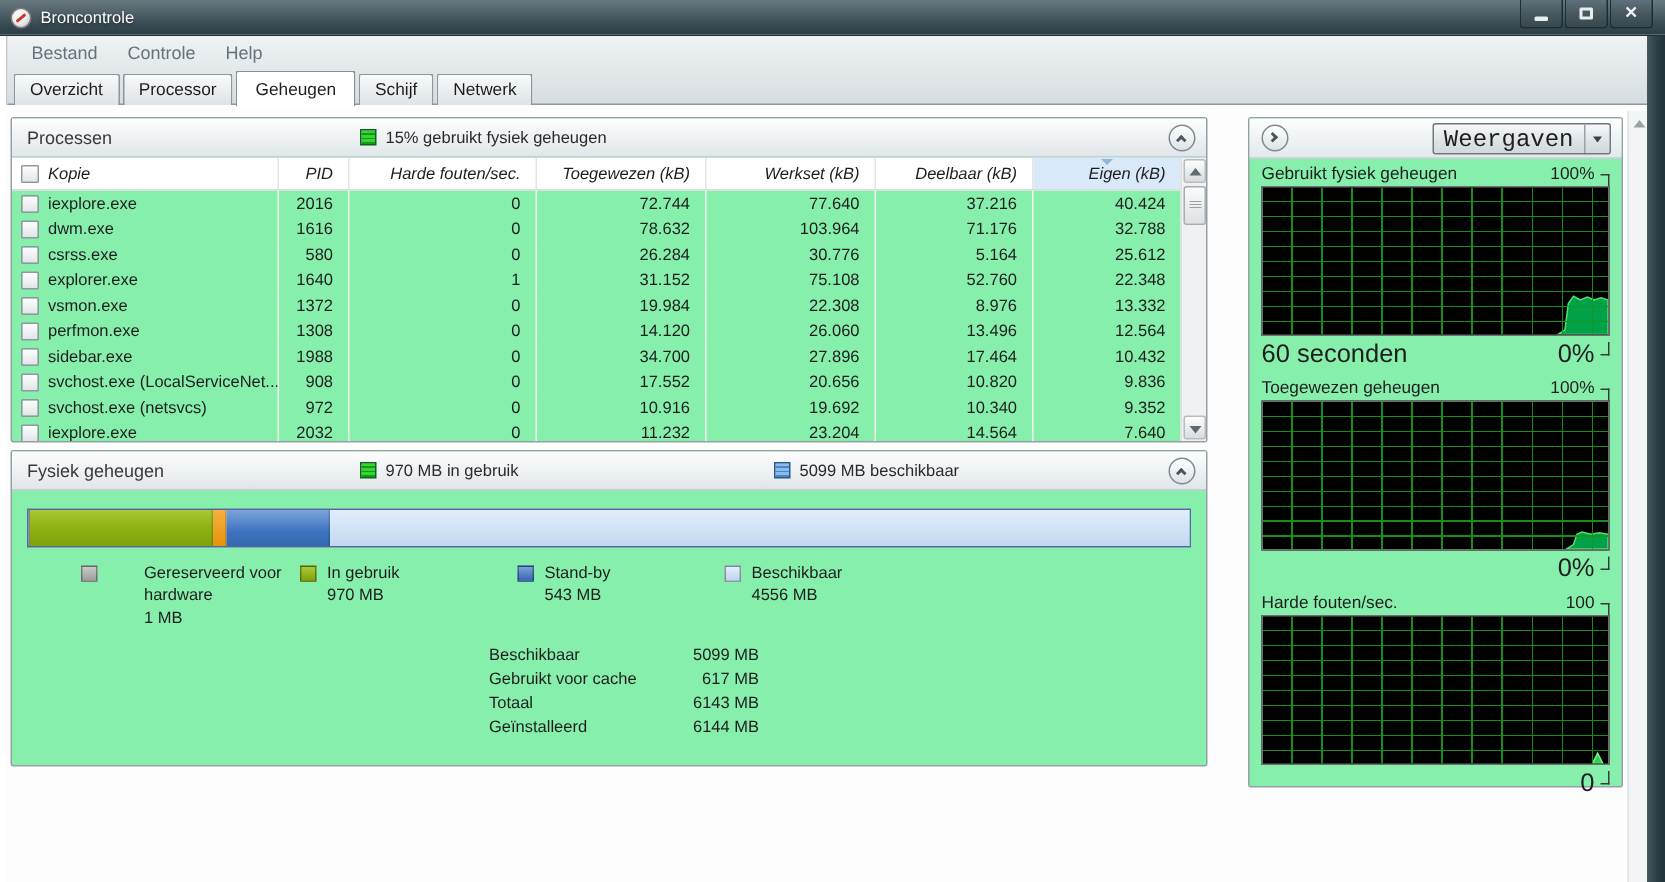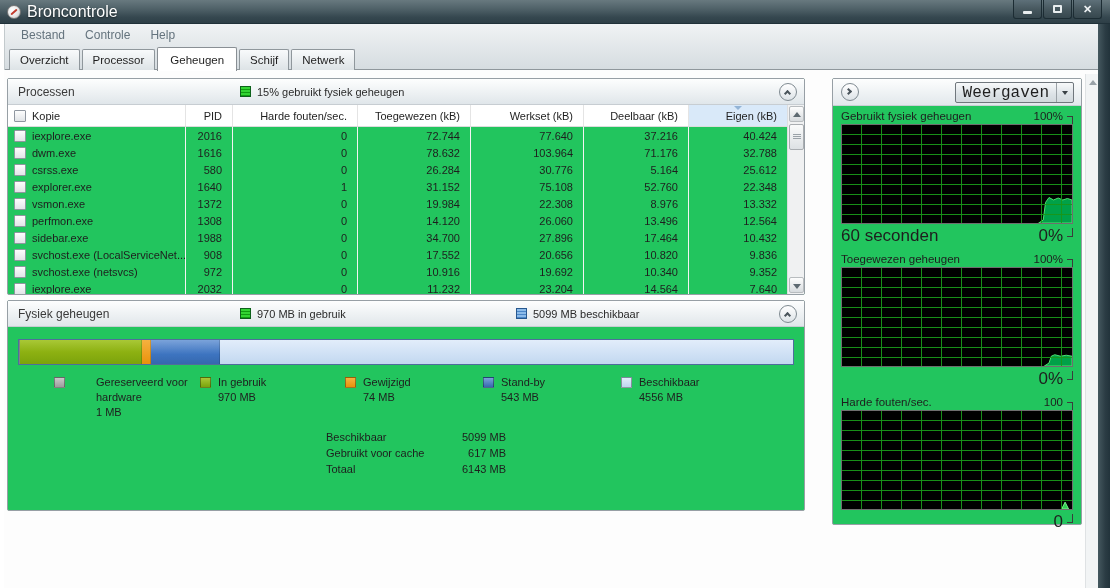--- a/index.html
+++ b/index.html
@@ -10,21 +10,21 @@
 
   
   .titlebar { position:absolute; left:0; top:0; width:1110px; height:24px;
     background:linear-gradient(#68797f 0%, #4b5d64 45%, #35474f 75%, #2e3f47 100%);
     border-bottom:1px solid #203139; display:flex; align-items:center; z-index:30; }
   .app-icon { width:14px; height:14px; margin:0 6px 0 7px; border-radius:50%;
     background:radial-gradient(circle at 35% 35%, #ffffff 0%, #e8e8e8 55%, #b9b9b9 100%);
     border:1px solid #7a7a7a; position:relative; }
   .app-icon::before { content:""; position:absolute; left:2px; top:5px; width:8px; height:2px;
     background:#c23b2e; transform:rotate(-40deg); border-radius:1px; }
-  .titlebar .title { color:#fff; font-size:16px; text-shadow:0 1px 2px rgba(0,0,0,.6); }
+  .titlebar .title { color:#fff; font-size:11px; text-shadow:0 1px 2px rgba(0,0,0,.6); }
   .winbtns { position:absolute; right:8px; top:0; display:flex; }
   .winbtn { width:29px; height:19px; margin-left:1px; border:1px solid #1c2c33; border-top:none;
     border-radius:0 0 3px 3px; background:linear-gradient(#5e7079 0%, #47585f 50%, #36474e 100%);
     display:flex; align-items:center; justify-content:center; position:relative; }
   .glyph-min { width:9px; height:3px; background:#e8edef; margin-top:6px; border-radius:1px; }
   .glyph-max { width:9px; height:8px; border:2px solid #e8edef; border-radius:1px; }
   .glyph-close { color:#eef2f4; font-size:11px; font-weight:bold; line-height:1; }
   .frame-right { position:absolute; right:0; top:24px; width:12px; height:564px;
     background:linear-gradient(to right,#45585f,#2b3c44 60%,#22333b); z-index:25; }
 
@@ -35,41 +35,41 @@
   .menu-item { color:#64737d; font-size:12px; padding:2px 10px; }
   .tabbar { position:relative; height:25px; display:flex; align-items:flex-end; padding-left:4px; }
   .tabbar::after { content:""; position:absolute; left:0; right:0; bottom:0; height:1px; background:#8f979c; }
   .tab { position:relative; border:1px solid #8f979c; border-bottom:none; border-radius:2px 2px 0 0;
     background:linear-gradient(#f8fafb,#dde3e6); padding:4px 10px 4px; margin-right:2px; z-index:1; font-size:11.5px; }
   .tab.active { background:#fff; z-index:3; padding:6px 12px 5px; margin-bottom:-1px; border-color:#898f94; }
 
   .content { position:absolute; left:4px; top:70px; width:1094px; height:518px; background:#fdfdfd; }
 
   
-  .panel { position:absolute; border:1px solid #979fa5; background:#22c55e; border-radius:2px; }
+  .panel { position:absolute; border:1px solid #979fa5; background:#86efac; border-radius:2px; }
   .panel-header { height:26px; background:linear-gradient(#fdfefe,#e6ebee 80%,#e0e6ea);
     border-bottom:1px solid #c7cdd2; position:relative; display:flex; align-items:center; }
   .panel-title { font-size:12px; color:#3a3a3a; padding-left:10px; }
   .hdr-status { position:absolute; display:flex; align-items:center; font-size:11px; color:#2a2a2a; }
   .icon-mem-green { width:11px; height:11px; margin-right:6px; border:1px solid #0d611b;
     background:repeating-linear-gradient(to bottom,#33d433 0 2px,#119c11 2px 3px); }
   .icon-mem-blue { width:11px; height:11px; margin-right:6px; border:1px solid #27588f;
     background:repeating-linear-gradient(to bottom,#8cbbe9 0 2px,#4a86c8 2px 3px); }
   .chevron-btn { position:absolute; right:7px; top:4px; width:18px; height:18px; border-radius:50%;
     border:1px solid #7f8a91; background:linear-gradient(#ffffff,#dde3e7); }
   .chev-up { position:absolute; left:5px; top:7px; width:5px; height:5px;
     border-top:2px solid #4a555c; border-right:2px solid #4a555c; transform:rotate(-45deg); }
   .chev-right { position:absolute; left:4px; top:5px; width:5px; height:5px;
     border-top:2px solid #4a555c; border-right:2px solid #4a555c; transform:rotate(45deg); }
 
   
   #processes-panel { left:3px; top:8px; width:798px; height:217px; }
   .table-wrap { position:relative; height:189px; overflow:hidden; }
   .prow { display:grid; grid-template-columns:178px 47px 125px 113px 113px 105px 99px; align-items:center; }
-  .thead { height:22px; border-bottom:1px solid #dcdcdc; background:#fff; }
+  .thead { height:22px; border-bottom:1px solid #dcdcdc; background:#fff;font-style:italic; }
   .thead > div { height:100%; display:flex; align-items:center; border-right:1px solid #e4e4e4; padding:0 10px 0 6px; }
   .thead .num { justify-content:flex-end;text-align:right; }
   .thead .col-eigen { background:#d9e9f9; position:relative;padding-left:20px; }
   .sort-arrow { position:absolute; top:1px; left:50%; margin-left:-4px; width:0; height:0;
     border-left:4px solid transparent; border-right:4px solid transparent; border-top:4px solid #93b4d6; }
   .rows-view { height:167px; overflow:hidden; }
   .prow.body { height:17px; }
   .prow.body > div { height:100%; display:flex; align-items:center; border-right:1px solid #f3f3f3; padding:0 10px 0 6px; }
   .prow.body .num { justify-content:flex-end; }
   .cbx { display:inline-block; width:12px; height:12px; border:1px solid #9097a0; border-radius:1px;
@@ -382,27 +382,20 @@
               <div>1 MB</div>
             </div>
         </div>
         <div class="legend-item li-2">
           <span class="sw sw-green"></span>
           <div class="legend-text">
               <div>In gebruik</div>
               <div>970 MB</div>
             </div>
         </div>
-        <div class="legend-item li-3">
-          <span class="sw sw-orange"></span>
-          <div class="legend-text">
-              <div>Gewijzigd</div>
-              <div>74 MB</div>
-            </div>
-        </div>
         <div class="legend-item li-4">
           <span class="sw sw-blue"></span>
           <div class="legend-text">
               <div>Stand-by</div>
               <div>543 MB</div>
             </div>
         </div>
         <div class="legend-item">
           <span class="sw sw-lblue"></span>
           <div class="legend-text">
@@ -417,20 +410,24 @@
             <span class="stat-label">Beschikbaar</span>
             <span class="stat-value">5099 MB</span>
           </div>
         <div class="stat-row">
             <span class="stat-label">Gebruikt voor cache</span>
             <span class="stat-value">617 MB</span>
           </div>
         <div class="stat-row">
             <span class="stat-label">Totaal</span>
             <span class="stat-value">6143 MB</span>
+          </div>
+        <div class="stat-row">
+            <span class="stat-label">Geïnstalleerd</span>
+            <span class="stat-value">6144 MB</span>
           </div>
       </div>
     </div>
 
     <div class="panel" id="right-panel">
       <div class="rp-toolbar">
         <div class="expand-btn">
             <span class="chev-right"></span>
           </div>
         <div class="views-btn">

